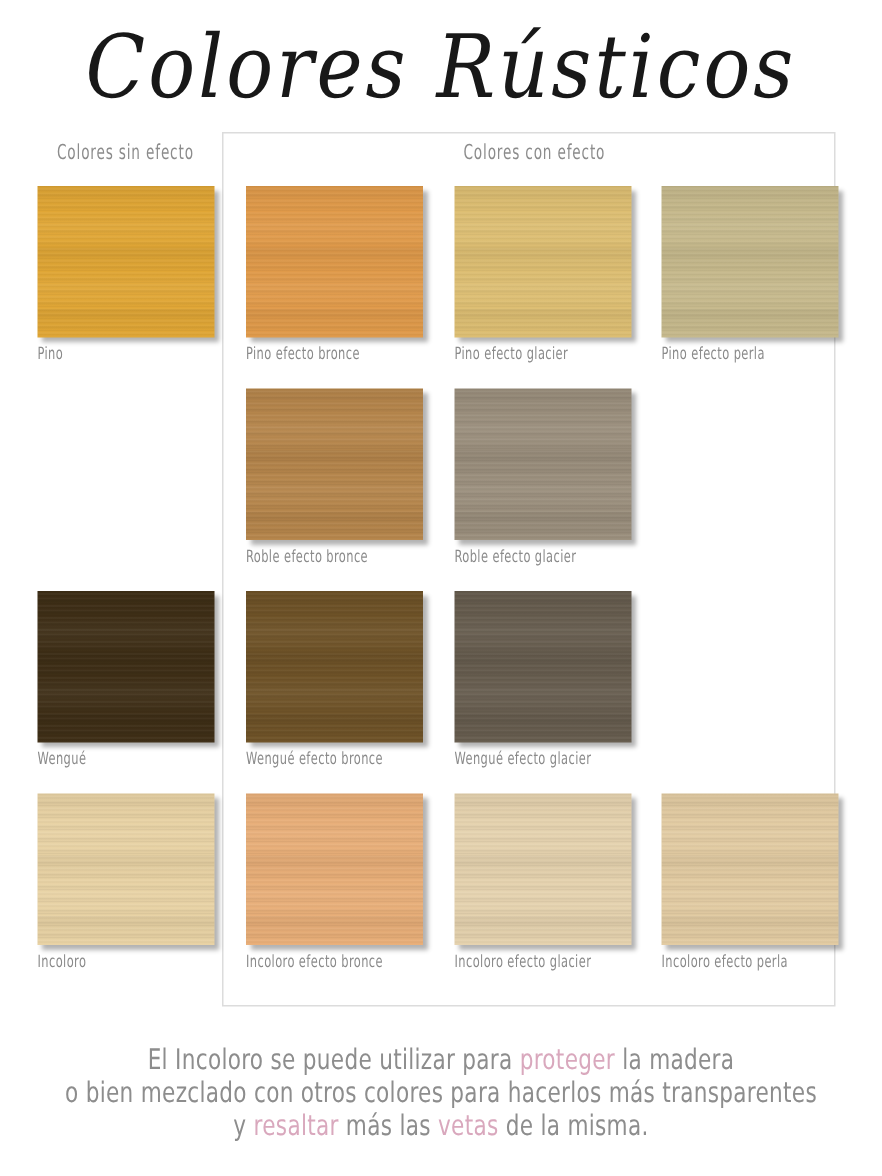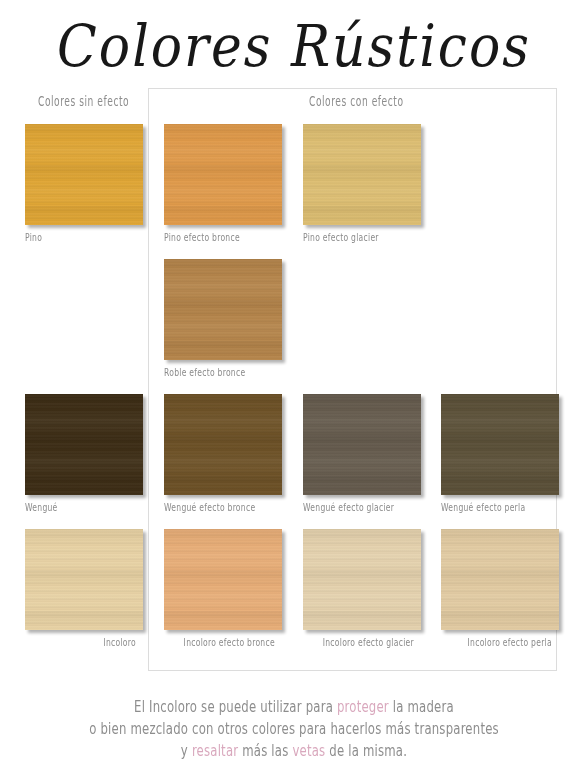--- a/index.html
+++ b/index.html
@@ -118,31 +118,31 @@
 
   
   .col0 { left: 25px; }
   .col1 { left: 164px; }
   .col2 { left: 303px; }
   .col3 { left: 441px; }
   
   .row0 { top: 124px; }
   .row1 { top: 259px; }
   .row2 { top: 394px; }
-  .row3 { top: 529px; text-align: right; }
+  .row3 { top: 529px; }
 
   
   .footer {
     position: absolute;
     left: 0;
     top: 696px;
     width: 588px;
     text-align: center;
     font-family: "DejaVu Sans Condensed", "Liberation Sans Narrow", "Liberation Sans", sans-serif;
-    font-size: 13px;
+    font-size: 16px;
     color: #8d8d8d;
     line-height: 22px;
     letter-spacing: 0.2px;
   }
   .footer .line { display: block; transform: scaleY(1.18); }
   .hl { color: #d9a8bd; }
 </style>
 </head>
 <body>
 
@@ -160,39 +160,43 @@
       <div class="swatch-label">Pino</div>
     </div>
     <div class="cell col2 row0">
       <div class="swatch" style="background: rgb(221, 190, 114);"></div>
       <div class="swatch-label">Pino efecto glacier</div>
     </div>
     <div class="cell col1 row0">
       <div class="swatch" style="background: rgb(224, 154, 74);"></div>
       <div class="swatch-label">Pino efecto bronce</div>
     </div>
+    <div class="cell col3 row0">
+      <div class="swatch" style="background: rgb(198, 185, 140);"></div>
+      <div class="swatch-label">Pino efecto perla</div>
+    </div>
     <div class="cell col1 row1">
       <div class="swatch" style="background: rgb(181, 133, 75);"></div>
       <div class="swatch-label">Roble efecto bronce</div>
     </div>
+    <div class="cell col2 row1">
+      <div class="swatch" style="background: rgb(154, 142, 124);"></div>
+      <div class="swatch-label">Roble efecto glacier</div>
+    </div>
     <div class="cell col0 row2">
       <div class="swatch" style="background: rgb(62, 46, 22);"></div>
       <div class="swatch-label">Wengué</div>
     </div>
     <div class="cell col1 row2">
       <div class="swatch" style="background: rgb(110, 82, 39);"></div>
       <div class="swatch-label">Wengué efecto bronce</div>
     </div>
     <div class="cell col2 row2">
       <div class="swatch" style="background: rgb(102, 92, 78);"></div>
       <div class="swatch-label">Wengué efecto glacier</div>
-    </div>
-    <div class="cell col3 row2">
-      <div class="swatch" style="background: rgb(92, 81, 57);"></div>
-      <div class="swatch-label">Wengué efecto perla</div>
     </div>
     <div class="cell col0 row3">
       <div class="swatch" style="background: rgb(232, 210, 164);"></div>
       <div class="swatch-label">Incoloro</div>
     </div>
     <div class="cell col1 row3">
       <div class="swatch" style="background: rgb(232, 174, 120);"></div>
       <div class="swatch-label">Incoloro efecto bronce</div>
     </div>
     <div class="cell col2 row3">

